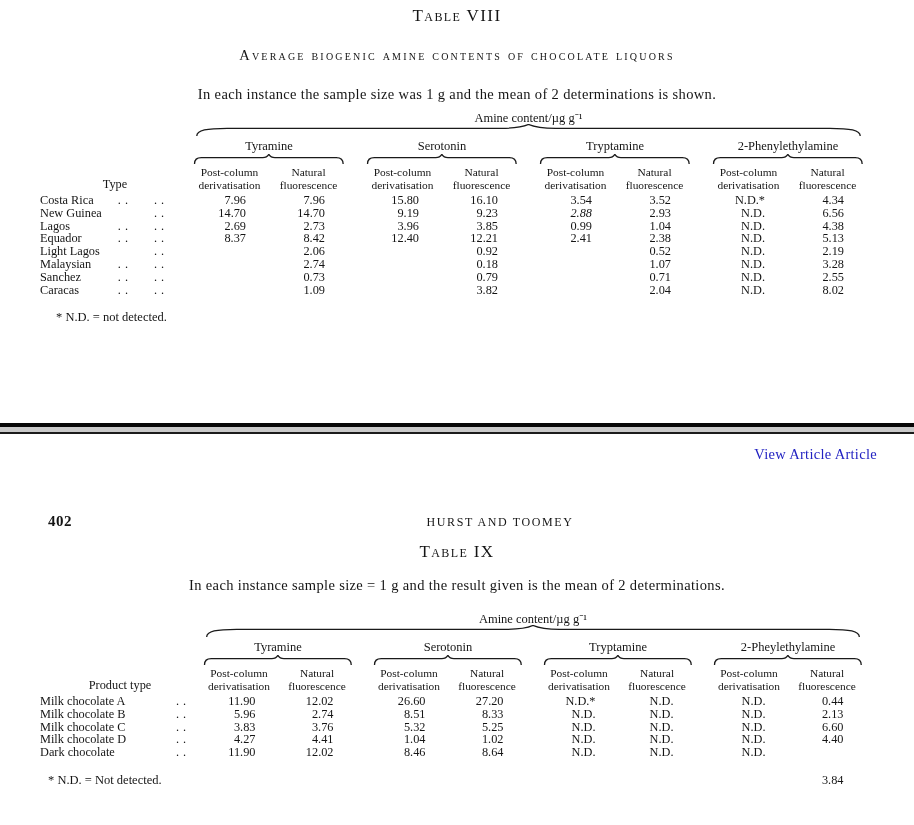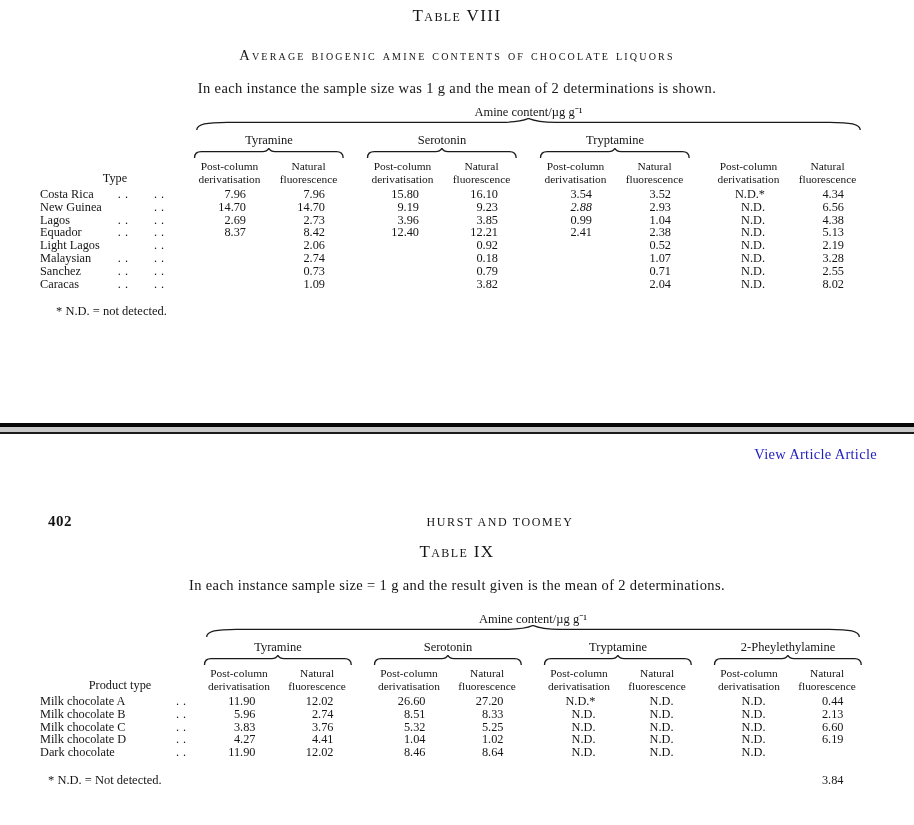--- a/index.html
+++ b/index.html
@@ -4,21 +4,21 @@
 <style>
   html,body{margin:0;padding:0;background:#fff;}
   .page{position:relative;width:914px;height:825px;background:#ffffff;overflow:hidden;
         font-family:"Liberation Serif", serif;color:#151515;}
 
   
   .ttitle{margin-top:6px;text-align:center;font-variant:small-caps;
           font-size:17px;letter-spacing:1.4px;}
   .tsubtitle{margin-top:21px;text-align:center;font-variant:small-caps;
              font-size:14.5px;letter-spacing:2.2px;}
-  .tnote{margin-top:16px;text-align:center;font-size:14.5px;letter-spacing:0.35px;}
+  .tnote{margin-top:22px;text-align:center;font-size:14.5px;letter-spacing:0.35px;}
 
   
   .tablewrap{margin-left:40px;margin-top:5px;}
   .grid{display:grid;}
   .t8 .grid{grid-template-columns:92px 58px 79px 79px 15px 79px 79px 15px 79px 79px 15px 79px 79px;}
   .t9 .grid{grid-template-columns:126px 34px 78px 78px 14px 78px 78px 14px 78px 78px 14px 78px 78px;}
   .thead{grid-template-rows:16px 13px 27px 30px;}
   .spanner{grid-row:1;text-align:center;font-size:12.5px;padding-top:1px;}
   .bigbrace{grid-row:2;width:100%;height:12px;}
   .gcell{grid-row:3;position:relative;text-align:center;font-size:12.5px;padding-top:2px;}
@@ -77,20 +77,23 @@
 
         <div class="gcell" style="grid-column:3/5"><span>Tyramine</span><svg class="subbrace brace" viewBox="0 0 200 14" preserveAspectRatio="none">
               <path d="M2,14 C2,7 5,5 11,5 L92,5 C96,5 98,4 100,0.5 C102,4 104,5 108,5 L189,5 C195,5 198,7 198,14"></path>
             </svg></div>
         <div class="gcell" style="grid-column:6/8"><span>Serotonin</span><svg class="subbrace brace" viewBox="0 0 200 14" preserveAspectRatio="none">
               <path d="M2,14 C2,7 5,5 11,5 L92,5 C96,5 98,4 100,0.5 C102,4 104,5 108,5 L189,5 C195,5 198,7 198,14"></path>
             </svg></div>
         <div class="gcell" style="grid-column:9/11"><span>Tryptamine</span><svg class="subbrace brace" viewBox="0 0 200 14" preserveAspectRatio="none">
               <path d="M2,14 C2,7 5,5 11,5 L92,5 C96,5 98,4 100,0.5 C102,4 104,5 108,5 L189,5 C195,5 198,7 198,14"></path>
             </svg></div>
+        <div class="gcell" style="grid-column:12/14"><span>2-Phenylethylamine</span><svg class="subbrace brace" viewBox="0 0 200 14" preserveAspectRatio="none">
+              <path d="M2,14 C2,7 5,5 11,5 L92,5 C96,5 98,4 100,0.5 C102,4 104,5 108,5 L189,5 C195,5 198,7 198,14"></path>
+            </svg></div>
 
         <div class="hcell" style="grid-column:3">Post-column derivatisation</div>
         <div class="hcell" style="grid-column:4">Natural fluorescence</div>
         <div class="hcell" style="grid-column:6">Post-column derivatisation</div>
         <div class="hcell" style="grid-column:7">Natural fluorescence</div>
         <div class="hcell" style="grid-column:9">Post-column derivatisation</div>
         <div class="hcell" style="grid-column:10">Natural fluorescence</div>
         <div class="hcell" style="grid-column:12">Post-column derivatisation</div>
         <div class="hcell" style="grid-column:13">Natural fluorescence</div>
         <div class="rowhead" style="grid-column:1/3">Type</div>
@@ -321,21 +324,21 @@
               <span class="dots"></span>
             </div>
             <div class="rleader dots">..</div>
             <div class="cell" style="grid-column: 3;"><span class="num">4.27</span></div>
             <div class="cell" style="grid-column: 4;"><span class="num">4.41</span></div>
             <div class="cell" style="grid-column: 6;"><span class="num">1.04</span></div>
             <div class="cell" style="grid-column: 7;"><span class="num">1.02</span></div>
             <div class="cell" style="grid-column: 9;"><span class="num">N.D.</span></div>
             <div class="cell" style="grid-column: 10;"><span class="num">N.D.</span></div>
             <div class="cell" style="grid-column: 12;"><span class="num">N.D.</span></div>
-            <div class="cell" style="grid-column: 13;"><span class="num">6.19</span></div>
+            <div class="cell" style="grid-column: 13;"><span class="num">4.40</span></div>
           </div>
           <div class="grid trow">
             <div class="rlabel">
               <span>Dark chocolate</span>
               <span class="dots"></span>
             </div>
             <div class="rleader dots">..</div>
             <div class="cell" style="grid-column: 3;"><span class="num">11.90</span></div>
             <div class="cell" style="grid-column: 4;"><span class="num">12.02</span></div>
             <div class="cell" style="grid-column: 6;"><span class="num">8.46</span></div>

